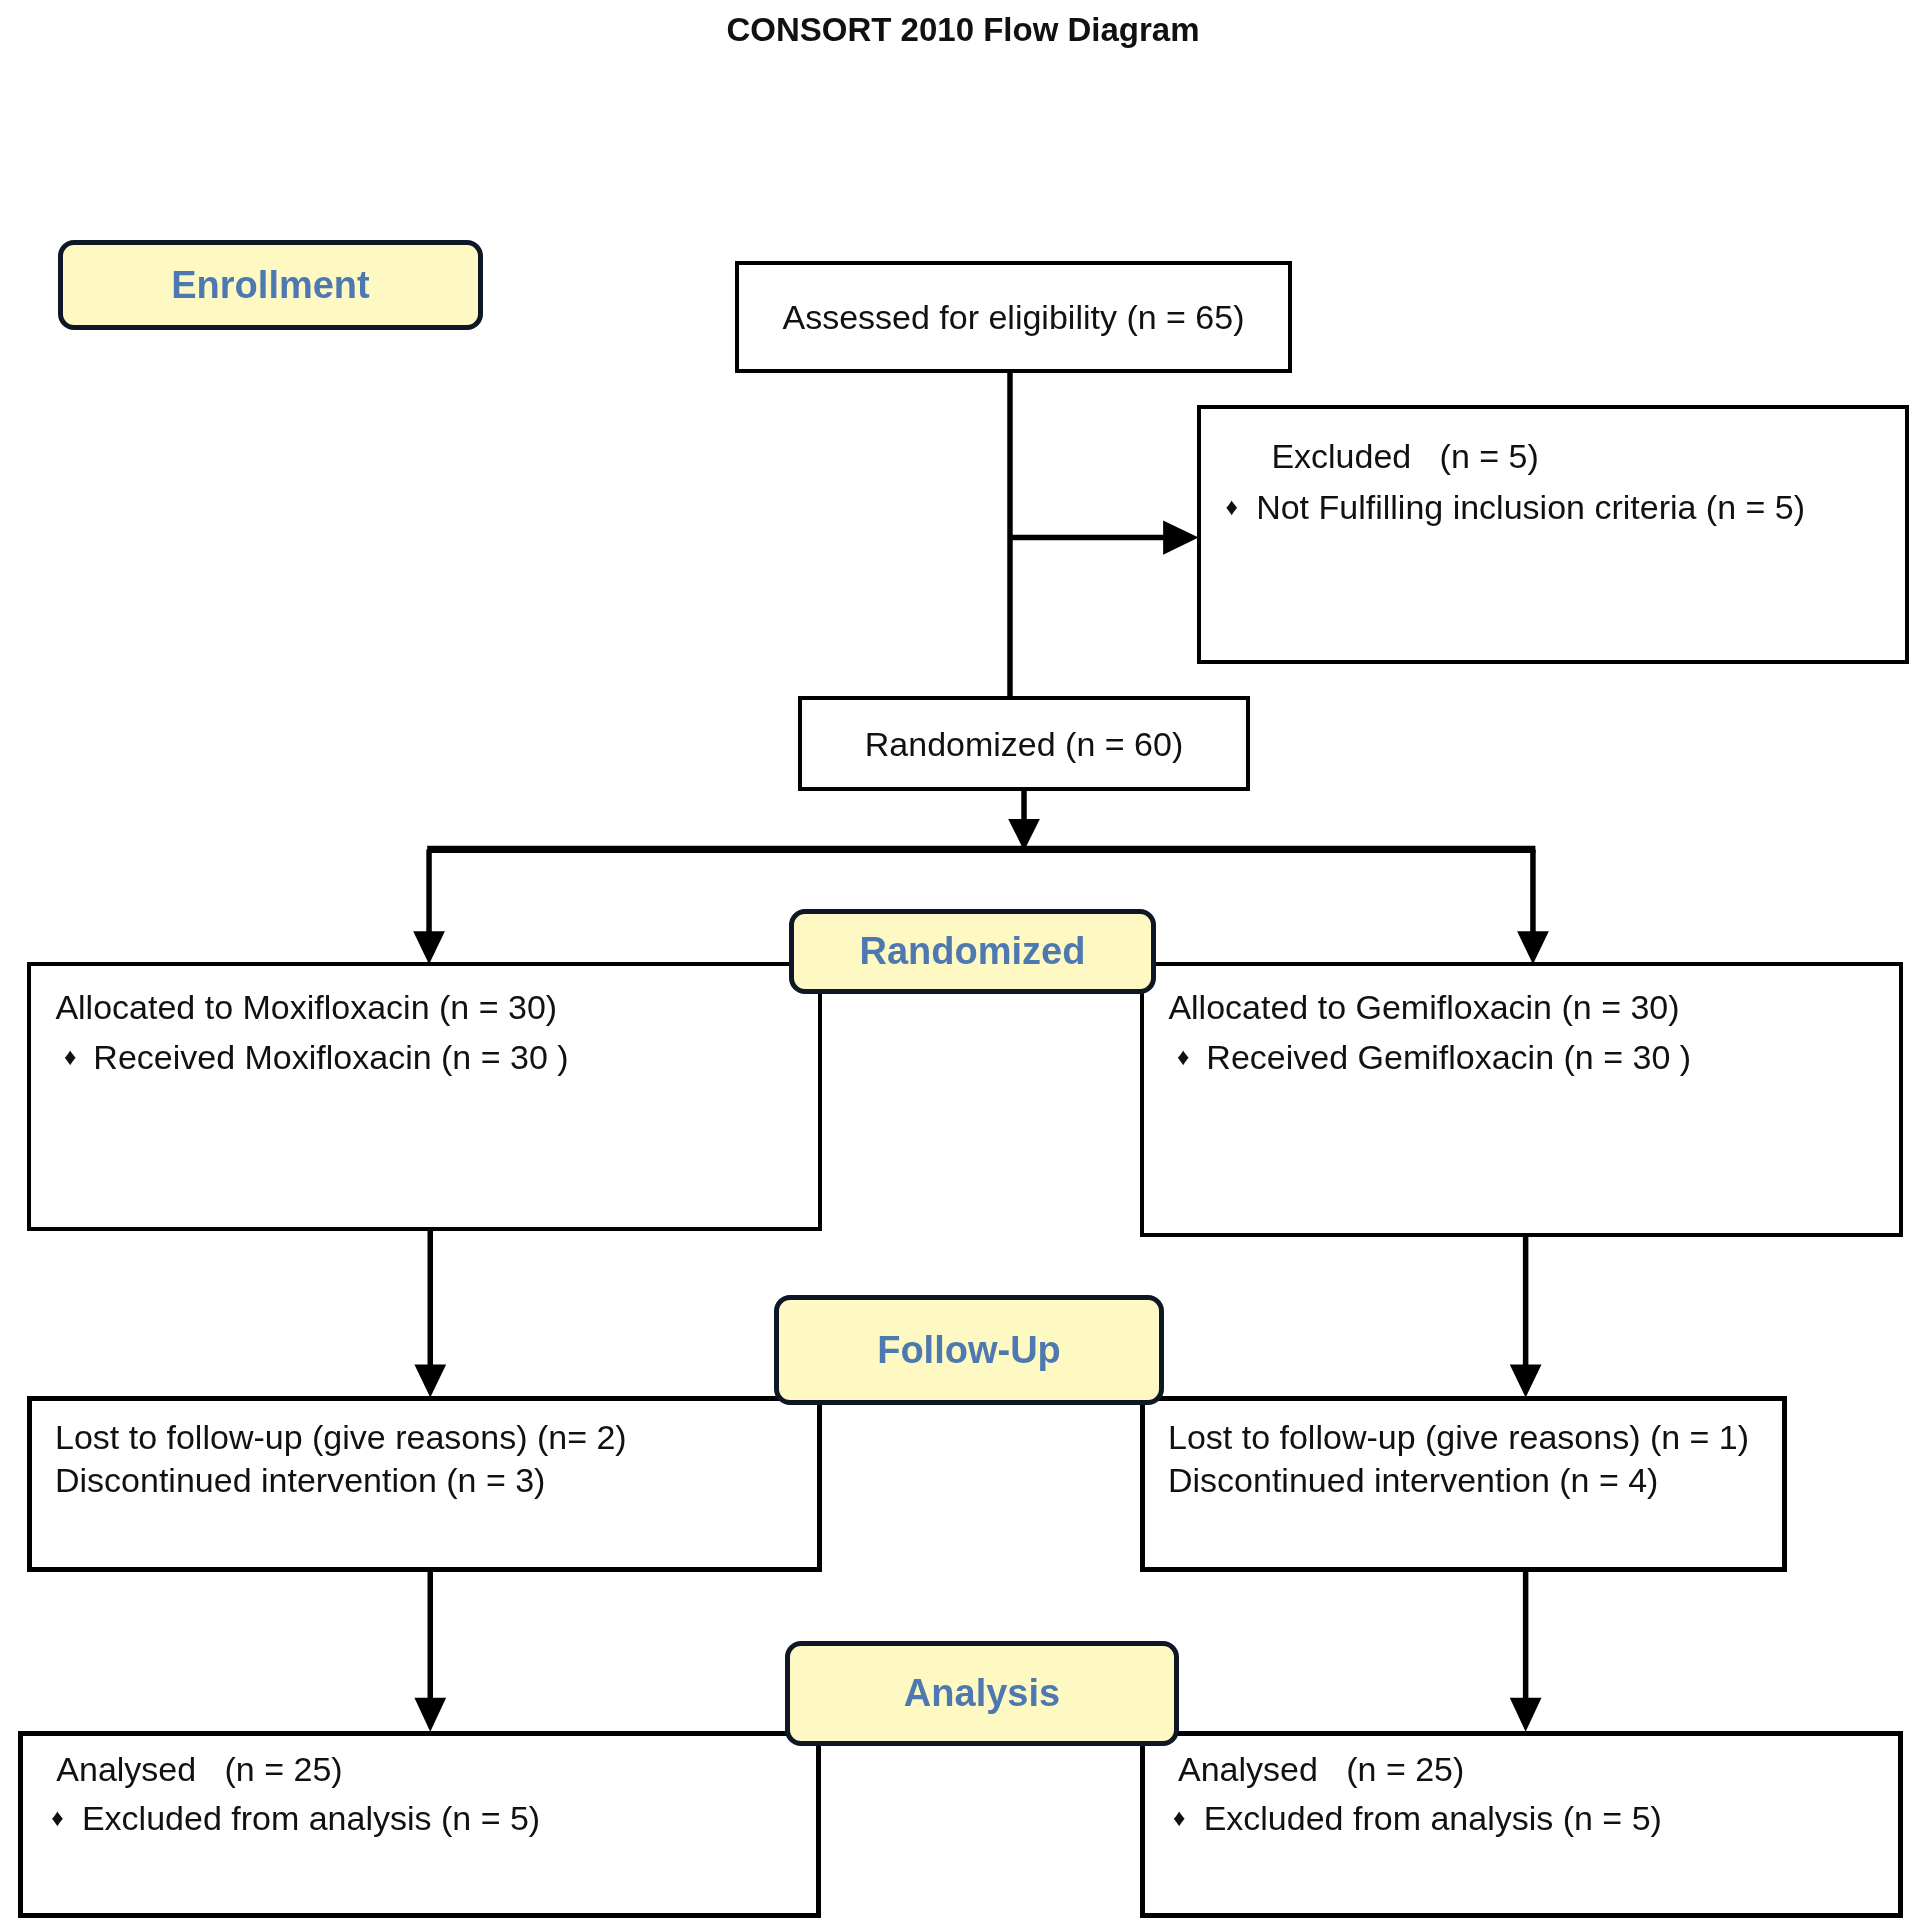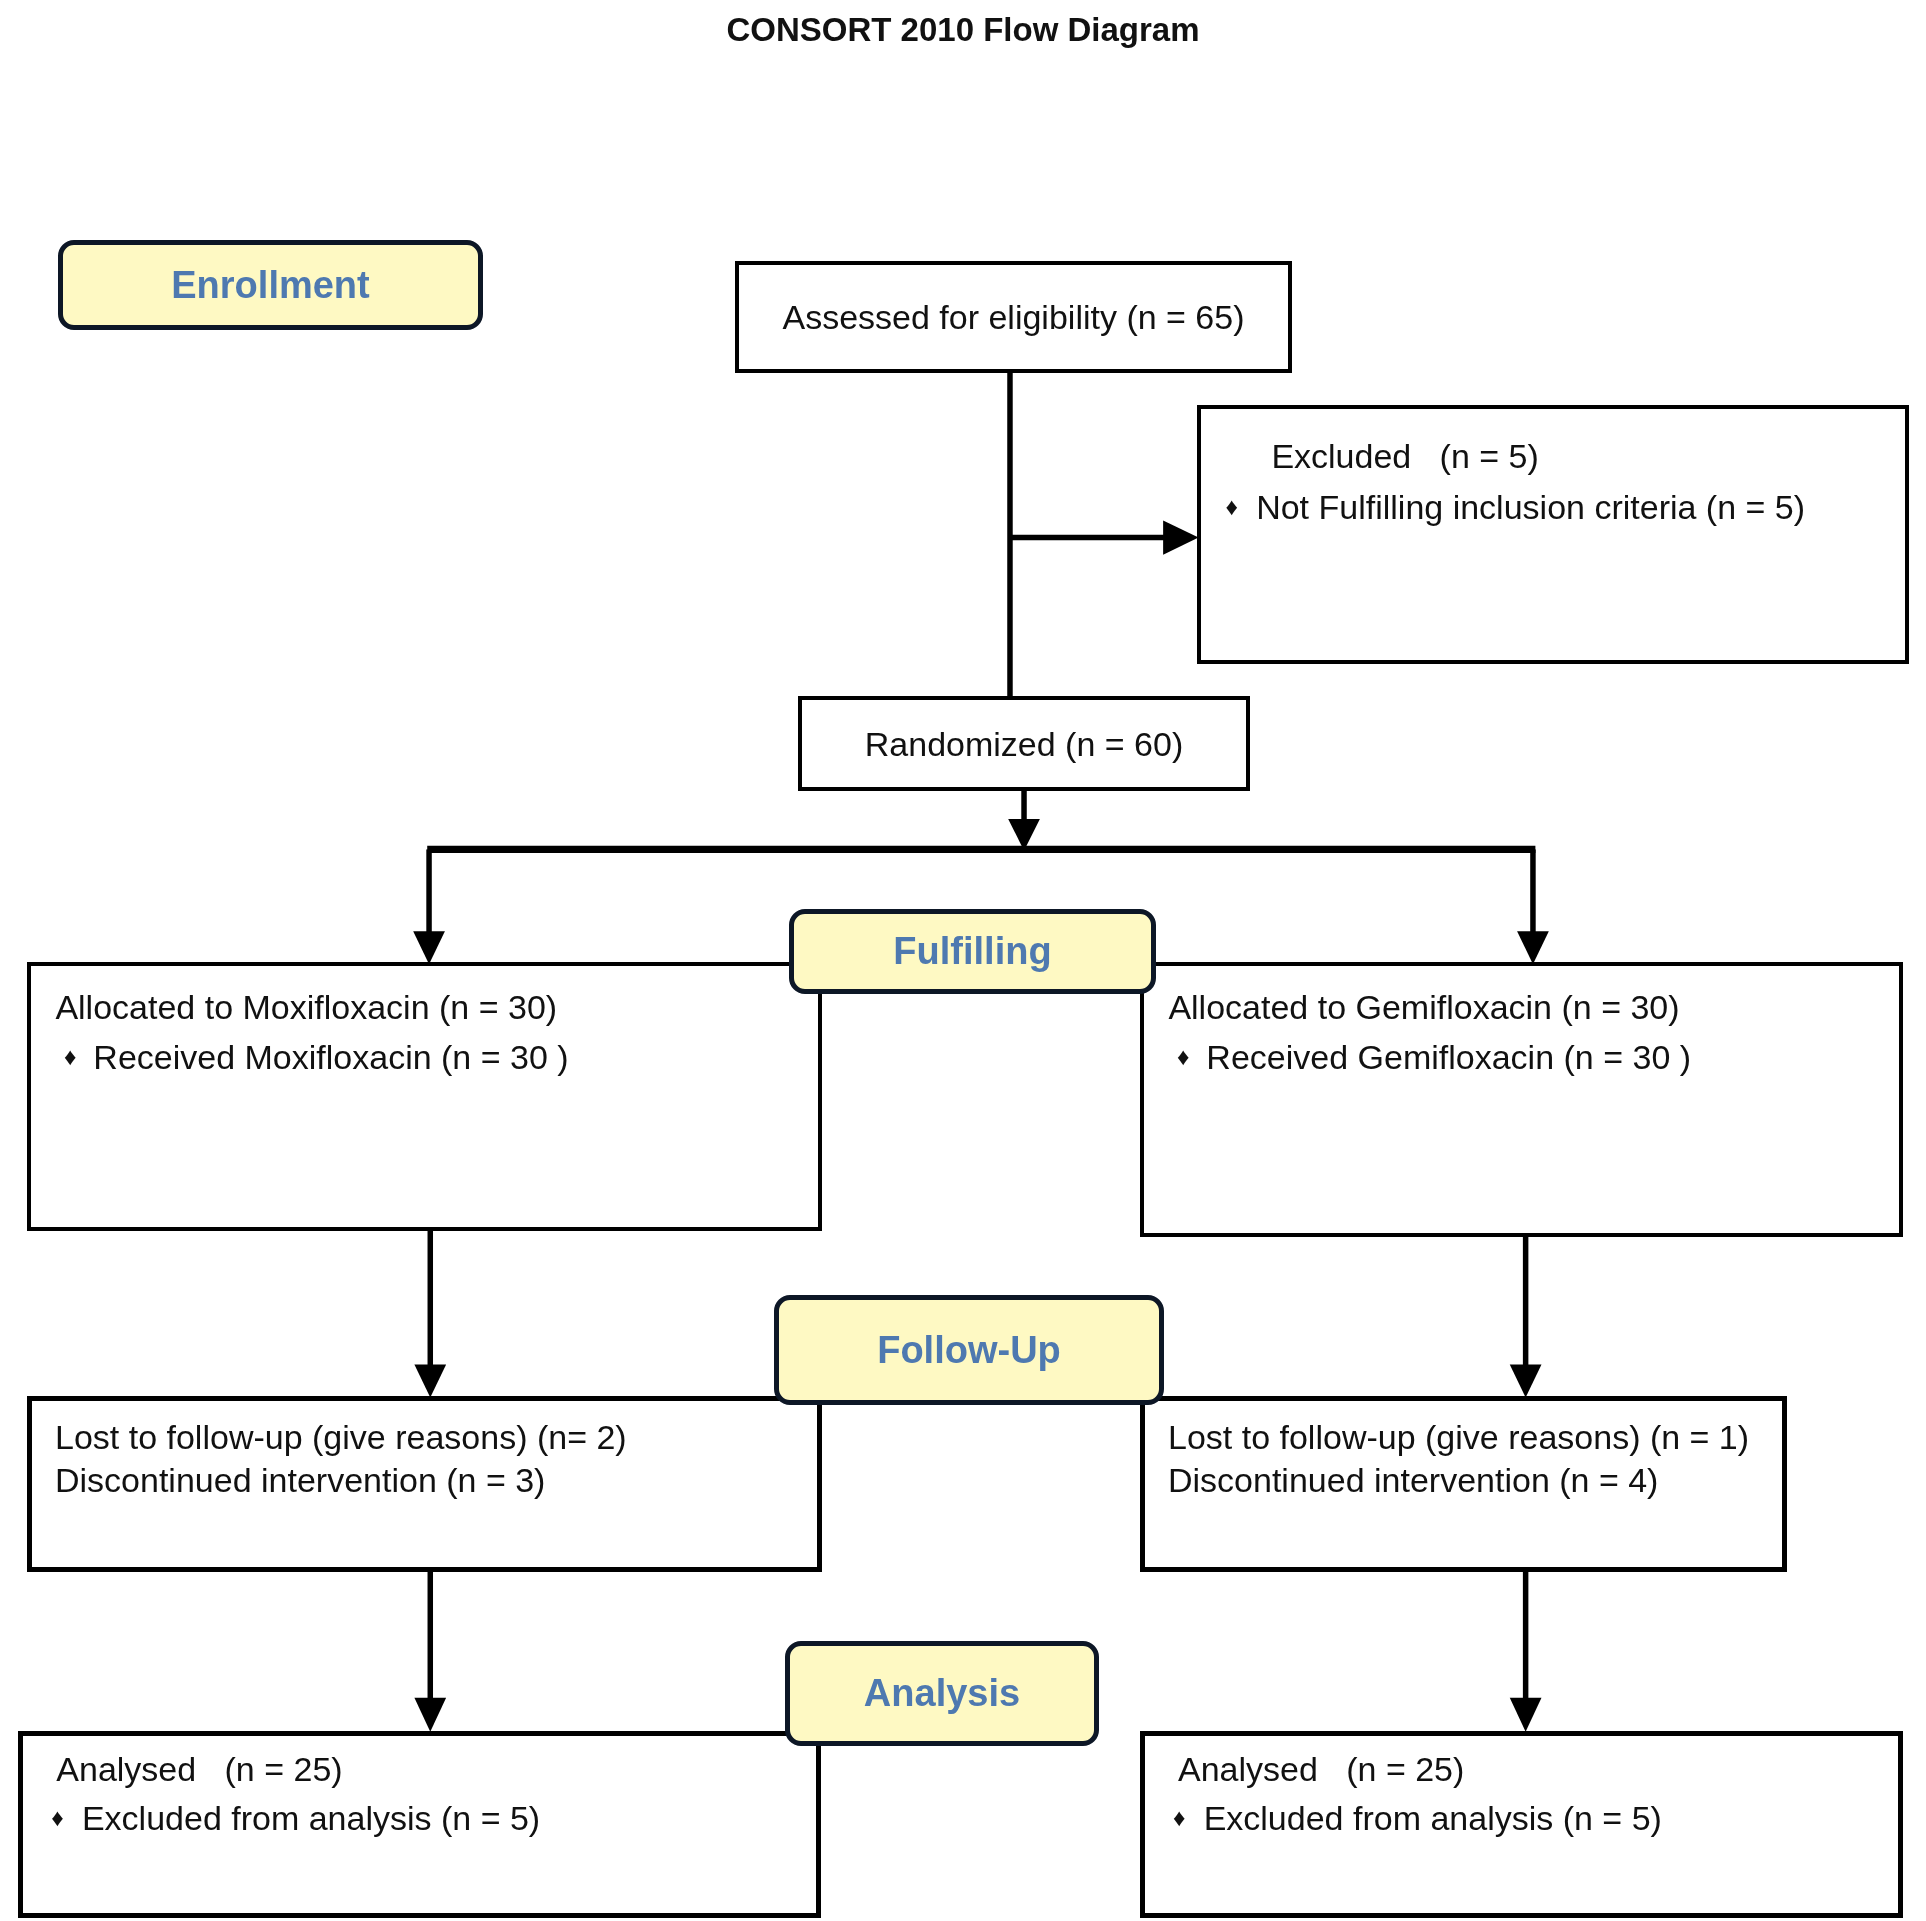--- a/index.html
+++ b/index.html
@@ -26,21 +26,21 @@
   .bullet{font-size:24.4px;flex:0 0 auto;transform:translateY(-3.7px);}
   .stage{
     position:absolute;z-index:4;background:#fef9c3;border:5.5px solid #0d1726;
     border-radius:16px;box-sizing:border-box;
     display:flex;align-items:center;justify-content:center;
     font-size:38px;font-weight:bold;color:#4e79b0;
   }
   #stage-enrollment{left:58px;top:240px;width:425px;height:90px;}
   #stage-allocation{left:789px;top:909px;width:367px;height:85px;}
   #stage-followup{left:774px;top:1295px;width:390px;height:110px;}
-  #stage-analysis{left:785px;top:1641px;width:314px;height:105px;}
+  #stage-analysis{left:785px;top:1641px;width:394px;height:105px;}
 
   #box-assessed{left:735px;top:261px;width:557px;height:112px;}
   #box-excluded{left:1197px;top:405px;width:712px;height:259px;padding:22px 24.4px 0 24.4px;}
   #box-excluded .indent1{margin-left:46px;}
   #box-excluded .bullet-row{margin-top:1.2px;}
   #box-excluded .bullet{margin-right:18.3px;}
   #box-randomized{left:798px;top:696px;width:452px;height:95px;}
 
   #box-alloc-left{left:27px;top:962px;width:795px;height:269px;}
   #box-alloc-right{left:1140px;top:962px;width:763px;height:275px;}
@@ -88,21 +88,21 @@
     <line x1="2500" y1="2026" x2="2500" y2="2238" stroke="#000" stroke-width="9"></line>
     <polygon points="2474,2236 2526,2236 2500,2290" fill="#000"></polygon>
 
     <line x1="705" y1="2574" x2="705" y2="2784" stroke="#000" stroke-width="9"></line>
     <polygon points="679,2782 731,2782 705,2838" fill="#000"></polygon>
     <line x1="2500" y1="2574" x2="2500" y2="2784" stroke="#000" stroke-width="9"></line>
     <polygon points="2474,2782 2526,2782 2500,2838" fill="#000"></polygon>
   </svg>
 
   <div class="stage" id="stage-enrollment">Enrollment</div>
-  <div class="stage" id="stage-allocation">Fulfilling</div>
+  <div class="stage" id="stage-allocation">Randomized</div>
   <div class="stage" id="stage-followup">Follow-Up</div>
   <div class="stage" id="stage-analysis">Analysis</div>
 
   <div class="wbox centerbox" id="box-assessed">
     <span class="line">Assessed for eligibility (n = 65)</span>
   </div>
 
   <div class="wbox" id="box-excluded">
     <span class="line indent1">Excluded   (n = 5)</span>
     <div class="bullet-row">

